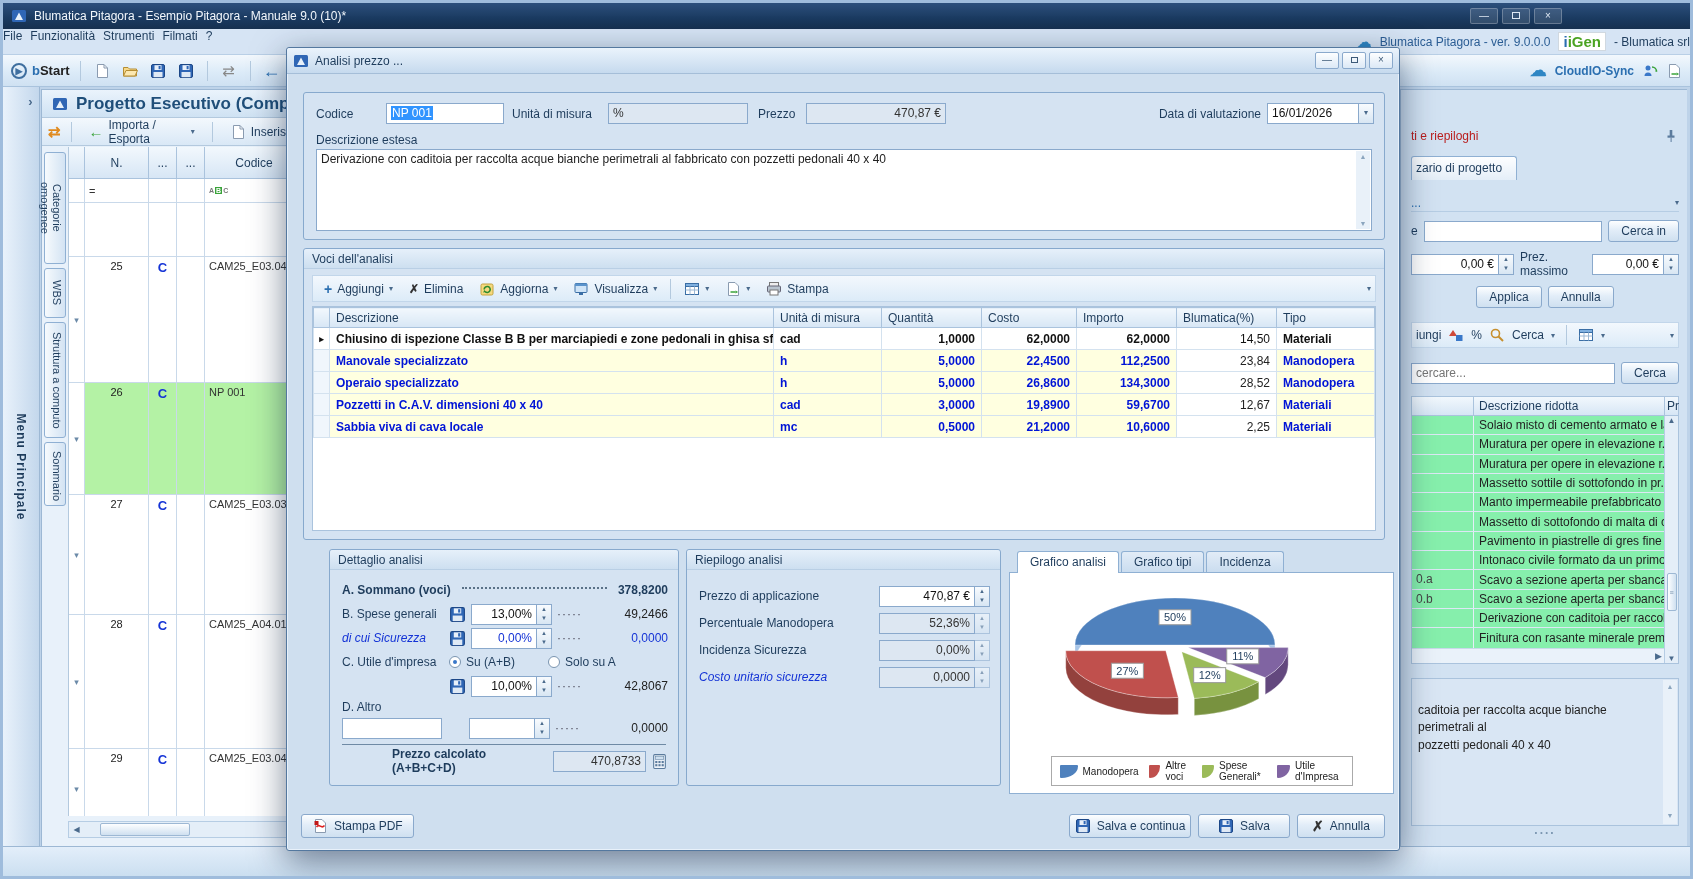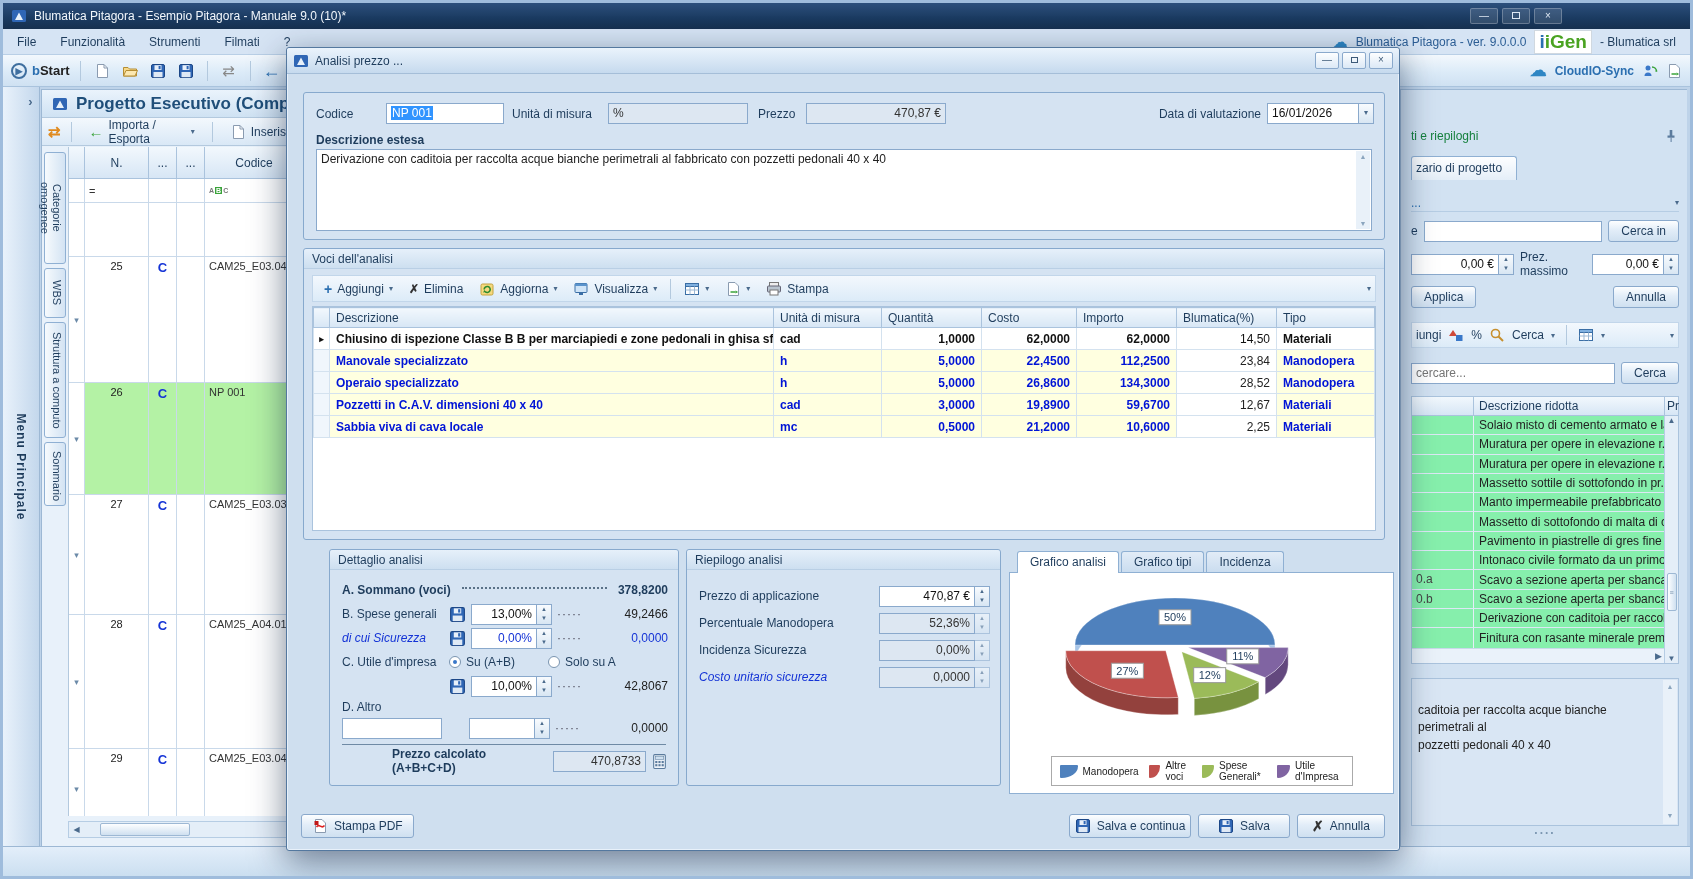--- a/index.html
+++ b/index.html
@@ -1,36 +1,36 @@
 <!DOCTYPE html>
 <html><head>
 <meta charset="utf-8">
 <style>
   * { margin:0; padding:0; box-sizing:border-box; }
   html,body { background:#6b7f95; }
   body { font-family:"Liberation Sans", sans-serif; font-size:12px; color:#1e3c5c; }
   .screen { position:relative; width:1693px; height:879px; background:#bed3e9;
             border:3px solid #9fbcdc; outline:1px solid #41638c; overflow:hidden; }
-  .abs { position:absolute;font-weight:bold; }
+  .abs { position:absolute; }
 
   
   .titlebar { position:absolute; left:0; top:0; right:0; height:26px;
     background:linear-gradient(#2c4f7c,#1a3a60 60%,#16304f); display:flex; align-items:center;
     padding:0 8px; color:#f2f7fc; gap:7px; }
   .titlebar .t { font-size:12px; }
   .winbtns { margin-left:auto; display:flex; gap:4px; margin-right:120px; }
   .winbtn { width:28px; height:16px; background:rgba(255,255,255,.12); border:1px solid rgba(255,255,255,.25);
     border-radius:2px; color:#dfe9f4; font-size:10px; line-height:13px; text-align:center; }
   .glyph-max { display:inline-block; width:8px; height:7px; border:1px solid #dfe9f4; margin-top:3px; }
   .menubar { position:absolute; left:0; top:26px; right:0; height:26px; background:#d6e4f4;
-    border-bottom:1px solid #b9cfe6; display:flex; align-items:center; padding:0 14px; gap:24px; }
+    border-bottom:1px solid #b9cfe6; display:flex; padding:0 0; gap:8px; }
   .menubar .mi { color:#1e3c5c; cursor:default; }
   .menubar .right { margin-left:auto; display:flex; align-items:center; gap:8px; font-size:12px; }
   .ver { color:#2b5d94; }
-  .igen { background:#fff; border:1px solid #d0d8e0; padding:0 4px; font-weight:bold; font-size:19px; color:#4aa321; }
+  .igen { background:#fff; border:1px solid #d0d8e0; padding:0 4px; font-weight:bold; font-size:15px; color:#4aa321; }
   .igen b { color:#2b6fb0; }
   .brandsfx { color:#1e3c5c; }
   .toolbar { position:absolute; left:0; top:52px; right:0; height:32px;
     background:linear-gradient(#f3f8fd,#dcebf8 55%,#cfe1f2); border-bottom:1px solid #a9c3dd;
     display:flex; align-items:center; padding:0 8px; gap:6px; }
   .tsep { width:1px; height:20px; background:#b3c9de; margin:0 4px; }
   .ticon { width:22px; height:22px; display:inline-flex; align-items:center; justify-content:center; }
   .bstart { display:flex; align-items:center; gap:5px; font-weight:bold; font-size:13px; }
   .bstart .circ { width:16px; height:16px; border:2px solid #3f6f9f; border-radius:50%; color:#3f6f9f;
     font-size:9px; line-height:13px; text-align:center; }
@@ -76,21 +76,21 @@
   .abc-ico .bgrn { background:#3aa33a; color:#fff; padding:0 1px; }
   .hscroll { position:absolute; left:26px; right:2px; bottom:10px; height:17px; background:#e4eef8;
     border:1px solid #b6cde4; display:flex; align-items:center; }
   .hthumb { width:90px; height:13px; margin-left:16px; background:linear-gradient(#fdfeff,#cfe0f0);
     border:1px solid #9db8d4; border-radius:2px; }
   .sarr { width:15px; text-align:center; color:#4a6a8c; font-size:8px; }
 
   
   .rightpanel { position:absolute; left:1397px; top:86px; width:287px; height:760px;
     background:#d2e2f2; border:1px solid #9db8d4; border-right:none; padding:4px 8px 0 10px; }
-  .rp-head { display:flex; align-items:center; height:24px; margin-top:30px; color:#15803d; }
+  .rp-head { display:flex; align-items:center; height:24px; margin-top:30px; color:#b91c1c; }
   .rp-tab { display:inline-block; background:linear-gradient(#fdfeff,#e4eef8); border:1px solid #8fb0d3;
     border-bottom:none; border-radius:3px 3px 0 0; padding:4px 14px 5px 4px; margin-top:8px; color:#1e3c5c; }
   .rp-bar { display:flex; align-items:center; height:18px; margin-top:14px; color:#2b6fb0;
     border-bottom:1px solid #b6cde4; }
   .rp-row { display:flex; align-items:center; gap:6px; margin-top:8px; }
   .inp { background:#fff; border:1px solid #8aa9cc; height:21px; line-height:19px; padding:0 4px;
     color:#111; font-size:12px; }
   .inp.dis { background:#dde7f2; color:#333; }
   .num { text-align:right; }
   .spin { display:inline-flex; height:21px; }
@@ -489,21 +489,21 @@
       </span>
       <span class="flbl">Prez. massimo</span>
       <span class="spin" style="margin-left:auto">
         <span class="inp num" style="width:72px">0,00 €</span>
         <span class="spinbtns">
             <span>▲</span>
             <span>▼</span>
           </span>
       </span>
     </div>
-    <div class="rp-row" style="justify-content:space-between">
+    <div class="rp-row" style="justify-content:center">
       <span class="btn small">Applica</span>
       <span class="btn small">Annulla</span>
     </div>
     <div class="rp-toolbar">
       <span>iungi</span>
       <svg class="ico16">
           <use href="#i-shapes"></use>
         </svg>
       <span>%</span>
       <svg class="ico16">

